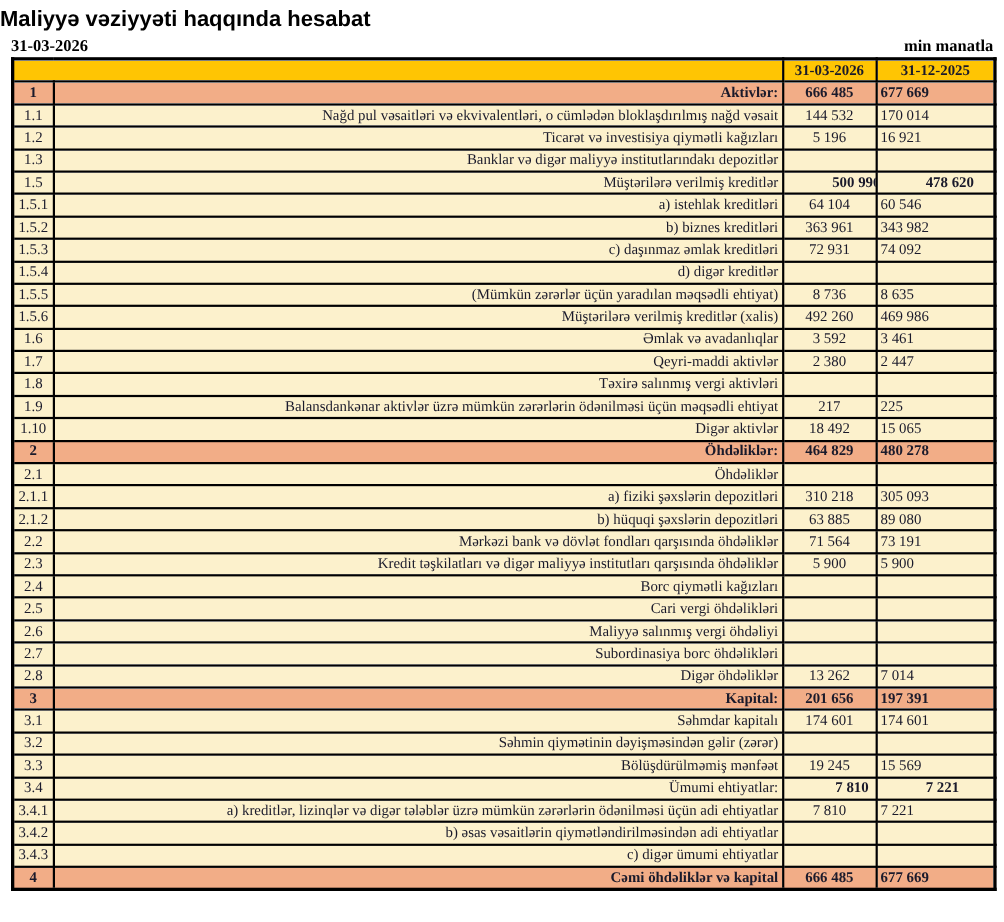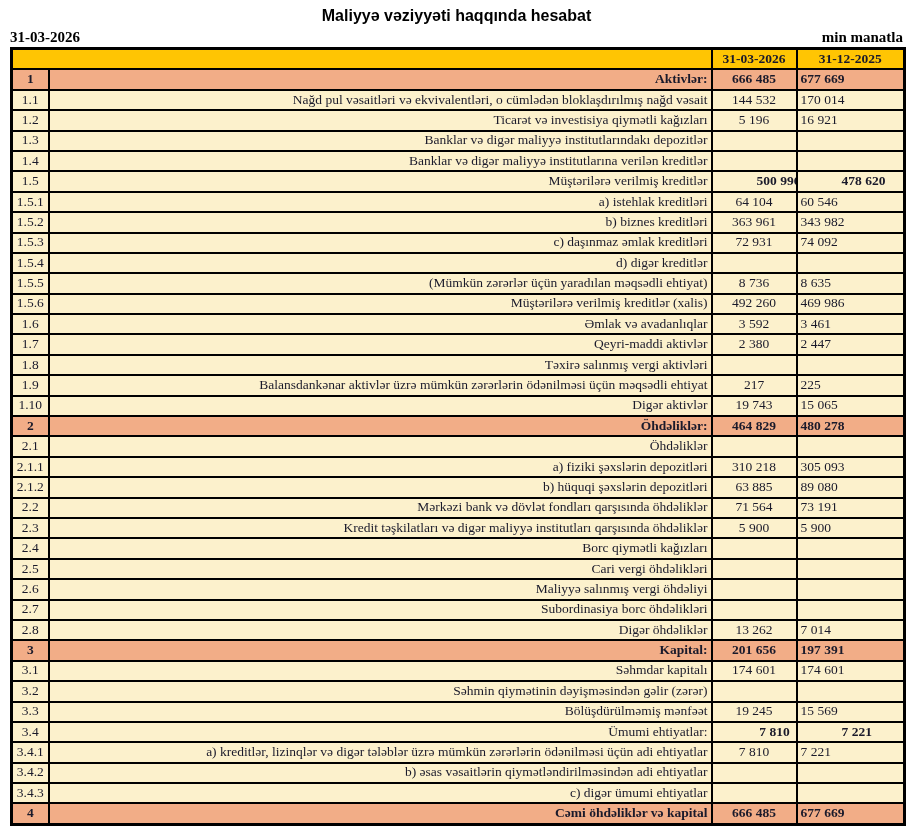--- a/index.html
+++ b/index.html
@@ -3,24 +3,23 @@
 <meta charset="utf-8">
 <style>
   html,body { margin:0; padding:0; background:#ffffff; }
   body {
     width:913px; height:838px;
     font-family:"Liberation Serif", serif;
     color:#1a1a2b;
     overflow:hidden;
   }
   .title {
-    text-align:center;
     font-family:"Liberation Sans", sans-serif;
     font-weight:bold;
-    font-size:16px;
+    font-size:20px;
     color:#000;
     padding-top:7px;
   }
   .meta-line {
     display:flex;
     justify-content:space-between;
     align-items:flex-end;
     margin:4px 10px 1px 10px;
     font-weight:bold;
     font-size:15px;
@@ -98,26 +97,20 @@
         <td class="lbl">Ticarət və investisiya qiymətli kağızları</td>
         <td class="v1">5 196</td>
         <td class="v2">16 921</td>
       </tr>
       <tr class="normal">
         <td class="no">1.3</td>
         <td class="lbl">Banklar və digər maliyyə institutlarındakı depozitlər</td>
         <td class="v1"></td>
         <td class="v2"></td>
       </tr>
-      <tr class="normal">
-        <td class="no">1.4</td>
-        <td class="lbl">Banklar və digər maliyyə institutlarına verilən kreditlər</td>
-        <td class="v1"></td>
-        <td class="v2"></td>
-      </tr>
       <tr class="bold-vals">
         <td class="no">1.5</td>
         <td class="lbl">Müştərilərə verilmiş kreditlər</td>
         <td class="v1">500 996</td>
         <td class="v2">478 620</td>
       </tr>
       <tr class="normal">
         <td class="no">1.5.1</td>
         <td class="lbl">a) istehlak kreditləri</td>
         <td class="v1">64 104</td>
@@ -173,21 +166,21 @@
       </tr>
       <tr class="normal">
         <td class="no">1.9</td>
         <td class="lbl">Balansdankənar aktivlər üzrə mümkün zərərlərin ödənilməsi üçün məqsədli ehtiyat</td>
         <td class="v1">217</td>
         <td class="v2">225</td>
       </tr>
       <tr class="normal">
         <td class="no">1.10</td>
         <td class="lbl">Digər aktivlər</td>
-        <td class="v1">19 743</td>
+        <td class="v1">18 492</td>
         <td class="v2">15 065</td>
       </tr>
       <tr class="section">
         <td class="no">2</td>
         <td class="lbl">Öhdəliklər:</td>
         <td class="v1">464 829</td>
         <td class="v2">480 278</td>
       </tr>
       <tr class="normal">
         <td class="no">2.1</td>

